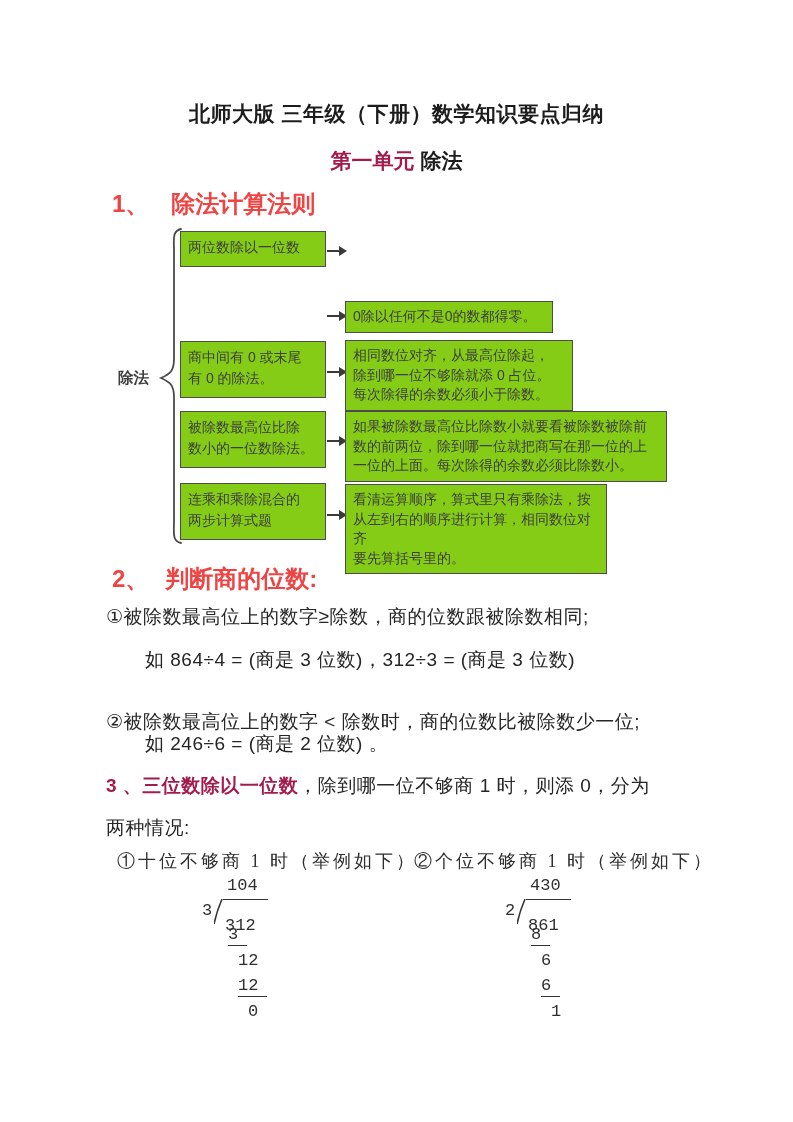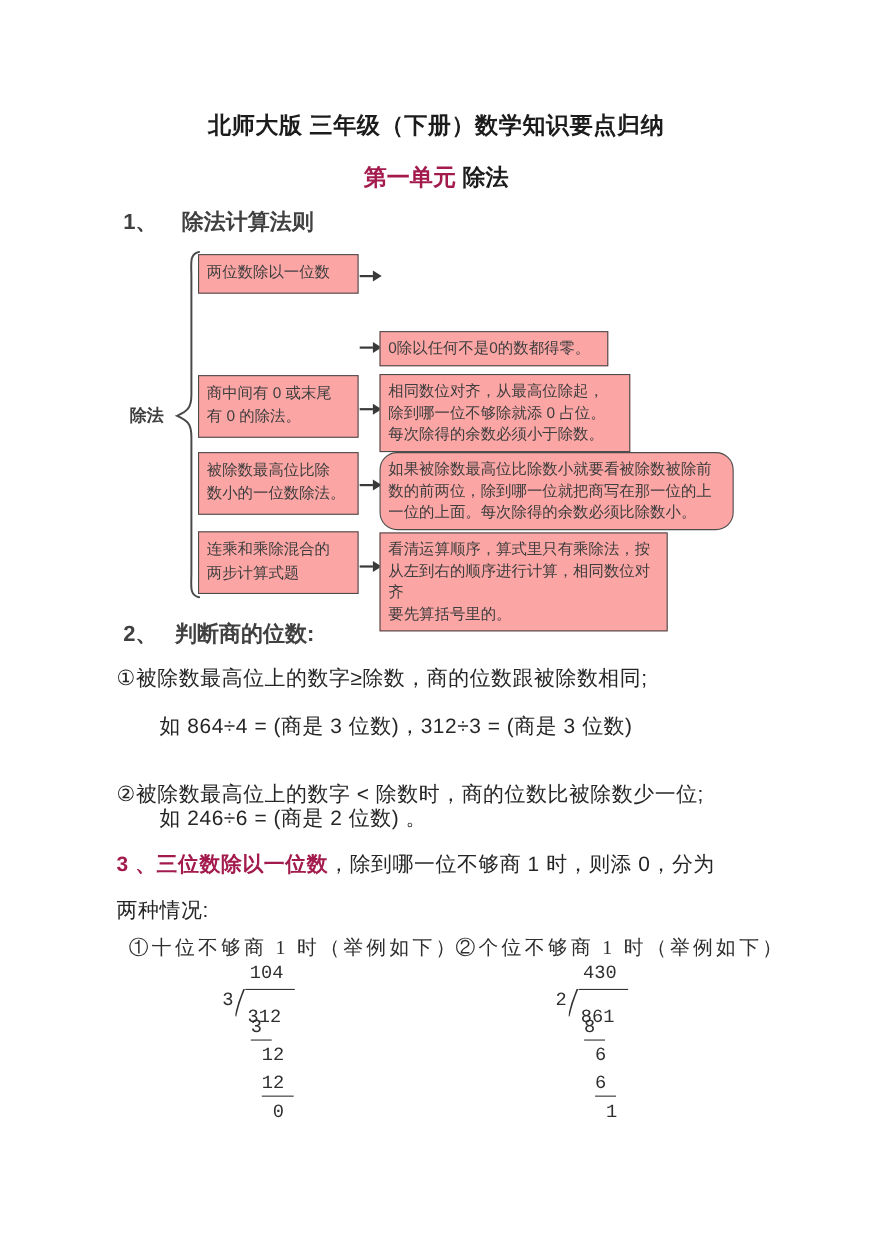--- a/index.html
+++ b/index.html
@@ -10,44 +10,44 @@
   
   .doc-title{
     position:absolute;left:0;right:0;top:100px;text-align:center;
     font-size:21px;font-weight:bold;color:#1c1c1c;letter-spacing:0.5px;
   }
   .unit-title{
     position:absolute;left:0;right:0;top:147px;text-align:center;
     font-size:21px;font-weight:bold;color:#1c1c1c;
   }
   .accent{color:#a31b4d;}
-  .sec-heading{position:absolute;font-size:20px;font-weight:bold;color:#404040;white-space:nowrap;}
+  .sec-heading{position:absolute;font-size:24px;font-weight:bold;color:#ef4444;white-space:nowrap;}
   .sec-num1{margin-right:22px;}
   .sec-num2{margin-right:16px;}
   
   .diagram{position:absolute;left:118px;top:222px;width:560px;height:334px;}
   .root-label{
     position:absolute;left:0;top:146px;font-size:15.5px;font-weight:600;color:#3e3e3e;
   }
   .brace{position:absolute;left:39px;top:5px;}
   .dbox{
-    position:absolute;border:1.6px solid #4c4c4c;background:#fca5a5;color:#3e3e3e;
+    position:absolute;border:1.6px solid #4c4c4c;background:#84cc16;color:#3e3e3e;
     padding:5px 7px;box-sizing:border-box;white-space:pre-line;
   }
   .topic{left:62px;width:146px;font-size:14px;line-height:21px;}
   .note{font-size:14px;line-height:19.5px;}
   .t1{top:9px;min-height:36px;}
   .t2{top:75px;min-height:35px;}
   .t3{top:119px;min-height:57px;}
   .t4{top:189px;min-height:57px;}
   .t5{top:261px;min-height:57px;}
   .n1{left:227px;top:4px;width:262px;min-height:67px;}
   .n2{left:227px;top:79px;width:208px;min-height:31px;}
   .n3{left:227px;top:118px;width:228px;min-height:67px;}
-  .n4{left:227px;top:189px;width:322px;min-height:66px;border-radius:16px;}
+  .n4{left:227px;top:189px;width:322px;min-height:66px;}
   .n5{left:227px;top:262px;width:262px;min-height:63px;}
   .arrow{position:absolute;left:209px;width:12px;height:0;border-top:2px solid #3a3a3a;}
   .arrow::after{
     content:"";position:absolute;right:-8px;top:-6px;width:0;height:0;
     border-left:8px solid #3a3a3a;border-top:5px solid transparent;border-bottom:5px solid transparent;
   }
   .a1{top:28px;}.a2{top:93px;}.a3{top:149px;}.a4{top:218px;}.a5{top:292px;}
   
   .para{position:absolute;font-size:19px;color:#262626;white-space:nowrap;letter-spacing:0.5px;}
   .s3red{color:#a31b4d;font-weight:bold;}

